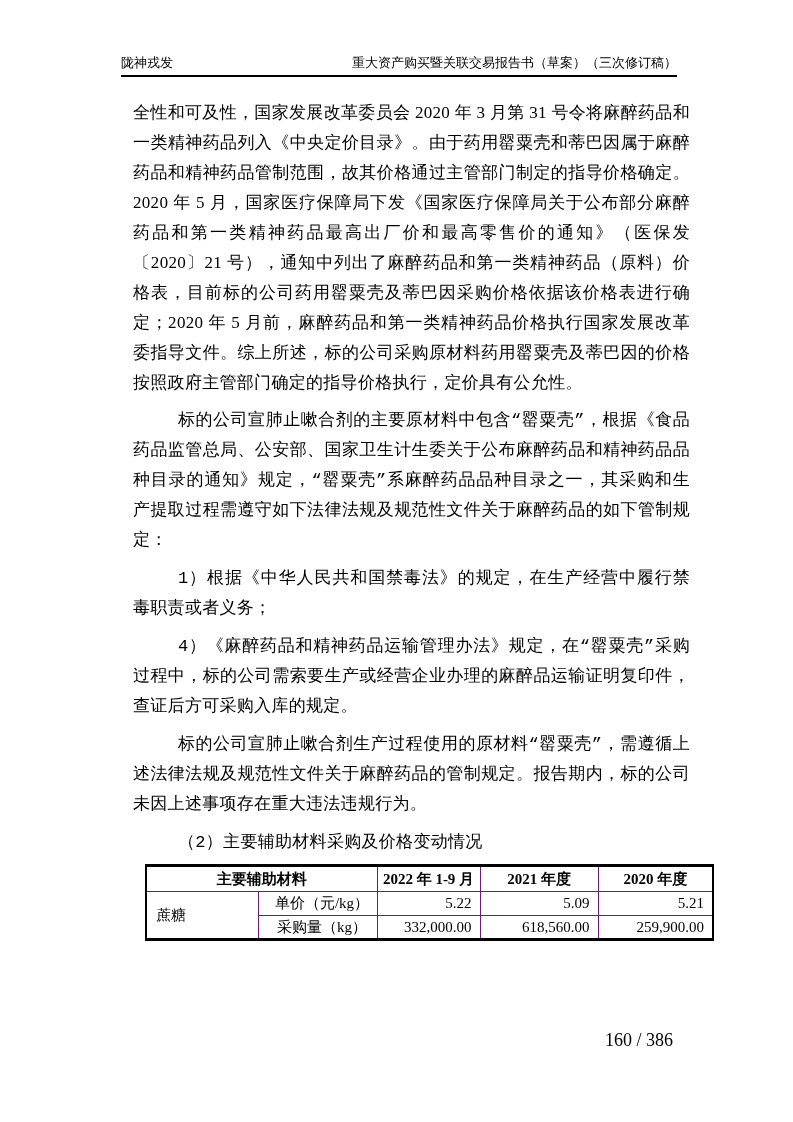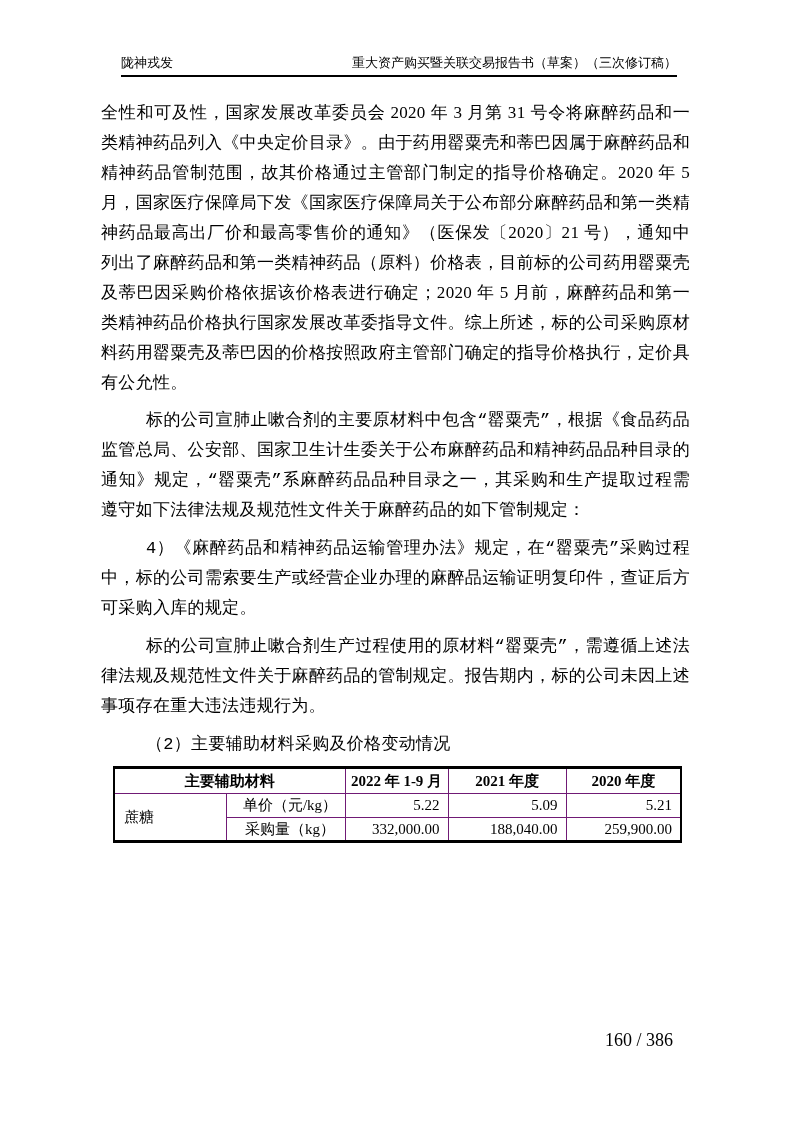--- a/index.html
+++ b/index.html
@@ -23,21 +23,21 @@
   .page-header {
     margin: 54px 13px 0 20px;
     display: flex;
     justify-content: space-between;
     align-items: flex-end;
     font-size: 13px;
     line-height: 17px;
     border-bottom: 2px solid #000;
     padding-bottom: 4px;
   }
-  .body-text { margin-top: 21px; }
+  .body-text { margin-top: 21px; margin-left: 32px; }
   .para {
     font-size: 17px;
     line-height: 30px;
     letter-spacing: 0.3px;
     text-align: justify;
     margin-top: 8px;
   }
   .para.flush { margin-top: 0; text-indent: 0; }
   .para.ind { text-indent: 45px; font-family: Liberation Mono, monospace; }
   .heading { text-align: left; }
@@ -76,20 +76,21 @@
   <div class="content">
 
     <div class="page-header">
       <span>陇神戎发</span>
       <span>重大资产购买暨关联交易报告书（草案）（三次修订稿）</span>
     </div>
 
     <div class="body-text">
       <p class="para flush">全性和可及性，国家发展改革委员会 2020 年 3 月第 31 号令将麻醉药品和一类精神药品列入《中央定价目录》。由于药用罂粟壳和蒂巴因属于麻醉药品和精神药品管制范围，故其价格通过主管部门制定的指导价格确定。2020 年 5 月，国家医疗保障局下发《国家医疗保障局关于公布部分麻醉药品和第一类精神药品最高出厂价和最高零售价的通知》（医保发〔2020〕21 号），通知中列出了麻醉药品和第一类精神药品（原料）价格表，目前标的公司药用罂粟壳及蒂巴因采购价格依据该价格表进行确定；2020 年 5 月前，麻醉药品和第一类精神药品价格执行国家发展改革委指导文件。综上所述，标的公司采购原材料药用罂粟壳及蒂巴因的价格按照政府主管部门确定的指导价格执行，定价具有公允性。</p>
       <p class="para ind">标的公司宣肺止嗽合剂的主要原材料中包含“罂粟壳”，根据《食品药品监管总局、公安部、国家卫生计生委关于公布麻醉药品和精神药品品种目录的通知》规定，“罂粟壳”系麻醉药品品种目录之一，其采购和生产提取过程需遵守如下法律法规及规范性文件关于麻醉药品的如下管制规定：</p>
+      <p class="para ind">1）根据《中华人民共和国禁毒法》的规定，在生产经营中履行禁毒职责或者义务；</p>
       <p class="para ind">4）《麻醉药品和精神药品运输管理办法》规定，在“罂粟壳”采购过程中，标的公司需索要生产或经营企业办理的麻醉品运输证明复印件，查证后方可采购入库的规定。</p>
       <p class="para ind">标的公司宣肺止嗽合剂生产过程使用的原材料“罂粟壳”，需遵循上述法律法规及规范性文件关于麻醉药品的管制规定。报告期内，标的公司未因上述事项存在重大违法违规行为。</p>
 
       <p class="para ind heading">（2）主要辅助材料采购及价格变动情况</p>
 
       <table class="materials">
         <colgroup>
           <col style="width:112px">
           <col style="width:119px">
           <col style="width:103px">
@@ -108,21 +109,21 @@
           <tr>
             <td class="mat" rowspan="2">蔗糖</td>
             <td class="met">单价（元/kg）</td>
             <td class="num">5.22</td>
             <td class="num">5.09</td>
             <td class="num">5.21</td>
           </tr>
           <tr>
             <td class="met">采购量（kg）</td>
             <td class="num">332,000.00</td>
-            <td class="num">188,040.00</td>
+            <td class="num">618,560.00</td>
             <td class="num">259,900.00</td>
           </tr>
         </tbody>
       </table>
     </div>
   </div>
 
   <div class="page-number">160 / 386</div>
 </div>
 

